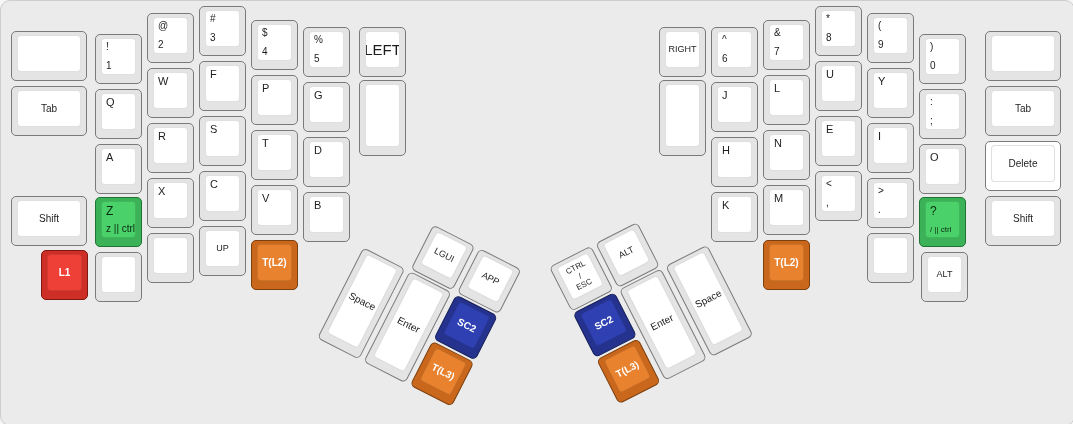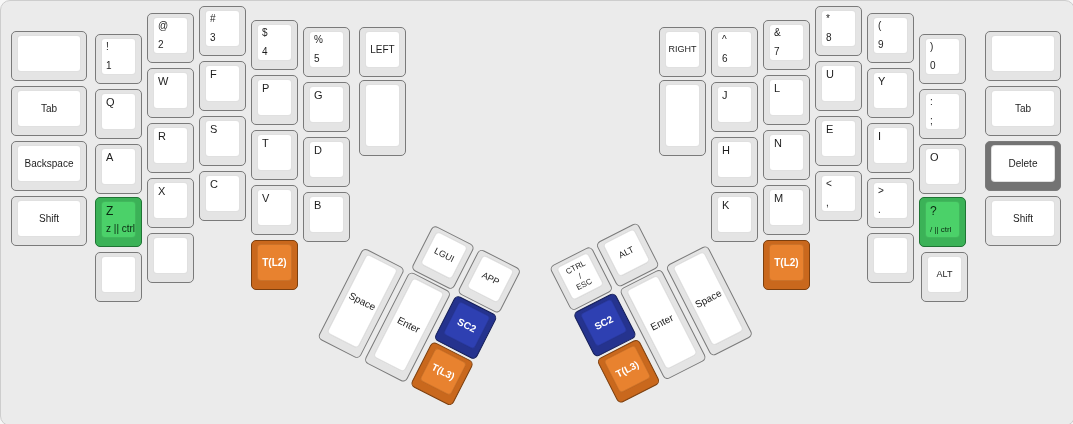--- a/index.html
+++ b/index.html
@@ -67,28 +67,28 @@
 
 <div class="board">
     <div class="key" style="left: 10px; top: 30px; width: 76px; height: 50px; background: rgb(228, 228, 228); border-color: rgb(122, 122, 122);">
       <div class="cap ctr" style="background: rgb(255, 255, 255); color: rgb(29, 29, 29);"></div>
     </div>
     <div class="key" style="left: 10px; top: 85px; width: 76px; height: 50px; background: rgb(228, 228, 228); border-color: rgb(122, 122, 122);">
       <div class="cap ctr" style="background: rgb(255, 255, 255); color: rgb(29, 29, 29);">
         <div class="legend">Tab</div>
       </div>
     </div>
-    <div class="key" style="left: 10px; top: 140px; width: 76px; height: 50px; background: rgb(228, 228, 228); border-color: rgb(122, 122, 122);">
-      <div class="cap ctr" style="background: rgb(255, 255, 255); color: rgb(29, 29, 29);">
-        <div class="legend">Backspace</div>
-      </div>
-    </div>
     <div class="key" style="left: 10px; top: 195px; width: 76px; height: 50px; background: rgb(228, 228, 228); border-color: rgb(122, 122, 122);">
       <div class="cap ctr" style="background: rgb(255, 255, 255); color: rgb(29, 29, 29);">
         <div class="legend">Shift</div>
+      </div>
+    </div>
+    <div class="key" style="left: 40px; top: 249px; width: 47px; height: 50px; background: rgb(205, 47, 38); border-color: rgb(127, 24, 16);">
+      <div class="cap ctr" style="background: rgb(238, 64, 54); color: rgb(255, 255, 255); font-weight: 700;">
+        <div class="legend">L1</div>
       </div>
     </div>
     <div class="key" style="left: 94px; top: 33px; width: 47px; height: 50px; background: rgb(228, 228, 228); border-color: rgb(122, 122, 122);">
       <div class="cap tl spread" style="background: rgb(255, 255, 255); color: rgb(29, 29, 29); font-size: 10px;">
         <div class="legend">!</div>
         <div class="legend">1</div>
       </div>
     </div>
     <div class="key" style="left: 94px; top: 88px; width: 47px; height: 50px; background: rgb(228, 228, 228); border-color: rgb(122, 122, 122);">
       <div class="cap tl" style="background: rgb(255, 255, 255); color: rgb(29, 29, 29); font-size: 11px;">
@@ -147,20 +147,25 @@
     <div class="key" style="left: 198px; top: 115px; width: 47px; height: 50px; background: rgb(228, 228, 228); border-color: rgb(122, 122, 122);">
       <div class="cap tl" style="background: rgb(255, 255, 255); color: rgb(29, 29, 29); font-size: 11px;">
         <div class="legend">S</div>
       </div>
     </div>
     <div class="key" style="left: 198px; top: 170px; width: 47px; height: 50px; background: rgb(228, 228, 228); border-color: rgb(122, 122, 122);">
       <div class="cap tl" style="background: rgb(255, 255, 255); color: rgb(29, 29, 29); font-size: 11px;">
         <div class="legend">C</div>
       </div>
     </div>
+    <div class="key" style="left: 198px; top: 225px; width: 47px; height: 50px; background: rgb(228, 228, 228); border-color: rgb(122, 122, 122);">
+      <div class="cap ctr" style="background: rgb(255, 255, 255); color: rgb(29, 29, 29); font-size: 9px;">
+        <div class="legend">UP</div>
+      </div>
+    </div>
     <div class="key" style="left: 250px; top: 19px; width: 47px; height: 50px; background: rgb(228, 228, 228); border-color: rgb(122, 122, 122);">
       <div class="cap tl spread" style="background: rgb(255, 255, 255); color: rgb(29, 29, 29); font-size: 10px;">
         <div class="legend">$</div>
         <div class="legend">4</div>
       </div>
     </div>
     <div class="key" style="left: 250px; top: 74px; width: 47px; height: 50px; background: rgb(228, 228, 228); border-color: rgb(122, 122, 122);">
       <div class="cap tl" style="background: rgb(255, 255, 255); color: rgb(29, 29, 29); font-size: 11px;">
         <div class="legend">P</div>
       </div>
@@ -195,21 +200,21 @@
       <div class="cap tl" style="background: rgb(255, 255, 255); color: rgb(29, 29, 29); font-size: 11px;">
         <div class="legend">D</div>
       </div>
     </div>
     <div class="key" style="left: 302px; top: 191px; width: 47px; height: 50px; background: rgb(228, 228, 228); border-color: rgb(122, 122, 122);">
       <div class="cap tl" style="background: rgb(255, 255, 255); color: rgb(29, 29, 29); font-size: 11px;">
         <div class="legend">B</div>
       </div>
     </div>
     <div class="key" style="left: 358px; top: 26px; width: 47px; height: 50px; background: rgb(228, 228, 228); border-color: rgb(122, 122, 122);">
-      <div class="cap ctr" style="background: rgb(255, 255, 255); color: rgb(29, 29, 29); font-size: 10px;">
+      <div class="cap ctr" style="background: rgb(255, 255, 255); color: rgb(29, 29, 29); font-size: 15px;">
         <div class="legend">LEFT</div>
       </div>
     </div>
     <div class="key" style="left: 358px; top: 79px; width: 47px; height: 76px; background: rgb(228, 228, 228); border-color: rgb(122, 122, 122);">
       <div class="cap ctr" style="background: rgb(255, 255, 255); color: rgb(29, 29, 29);"></div>
     </div>
     <div class="key" style="left: 658px; top: 26px; width: 47px; height: 50px; background: rgb(228, 228, 228); border-color: rgb(122, 122, 122);">
       <div class="cap ctr" style="background: rgb(255, 255, 255); color: rgb(29, 29, 29); font-size: 9px;">
         <div class="legend">RIGHT</div>
       </div>
@@ -340,21 +345,21 @@
       </div>
     </div>
     <div class="key" style="left: 984px; top: 30px; width: 76px; height: 50px; background: rgb(228, 228, 228); border-color: rgb(122, 122, 122);">
       <div class="cap ctr" style="background: rgb(255, 255, 255); color: rgb(29, 29, 29);"></div>
     </div>
     <div class="key" style="left: 984px; top: 85px; width: 76px; height: 50px; background: rgb(228, 228, 228); border-color: rgb(122, 122, 122);">
       <div class="cap ctr" style="background: rgb(255, 255, 255); color: rgb(29, 29, 29);">
         <div class="legend">Tab</div>
       </div>
     </div>
-    <div class="key" style="left: 984px; top: 140px; width: 76px; height: 50px; background: #737373; border-color: rgb(122, 122, 122);">
+    <div class="key" style="left: 984px; top: 140px; width: 76px; height: 50px; background: #ffffff; border-color: rgb(122, 122, 122);">
       <div class="cap ctr" style="background: rgb(255, 255, 255); color: rgb(29, 29, 29);">
         <div class="legend">Delete</div>
       </div>
     </div>
     <div class="key" style="left: 984px; top: 195px; width: 76px; height: 50px; background: rgb(228, 228, 228); border-color: rgb(122, 122, 122);">
       <div class="cap ctr" style="background: rgb(255, 255, 255); color: rgb(29, 29, 29);">
         <div class="legend">Shift</div>
       </div>
     </div>
     <div class="cluster" style="left: 386px; top: 200px; transform: rotate(27deg);">

